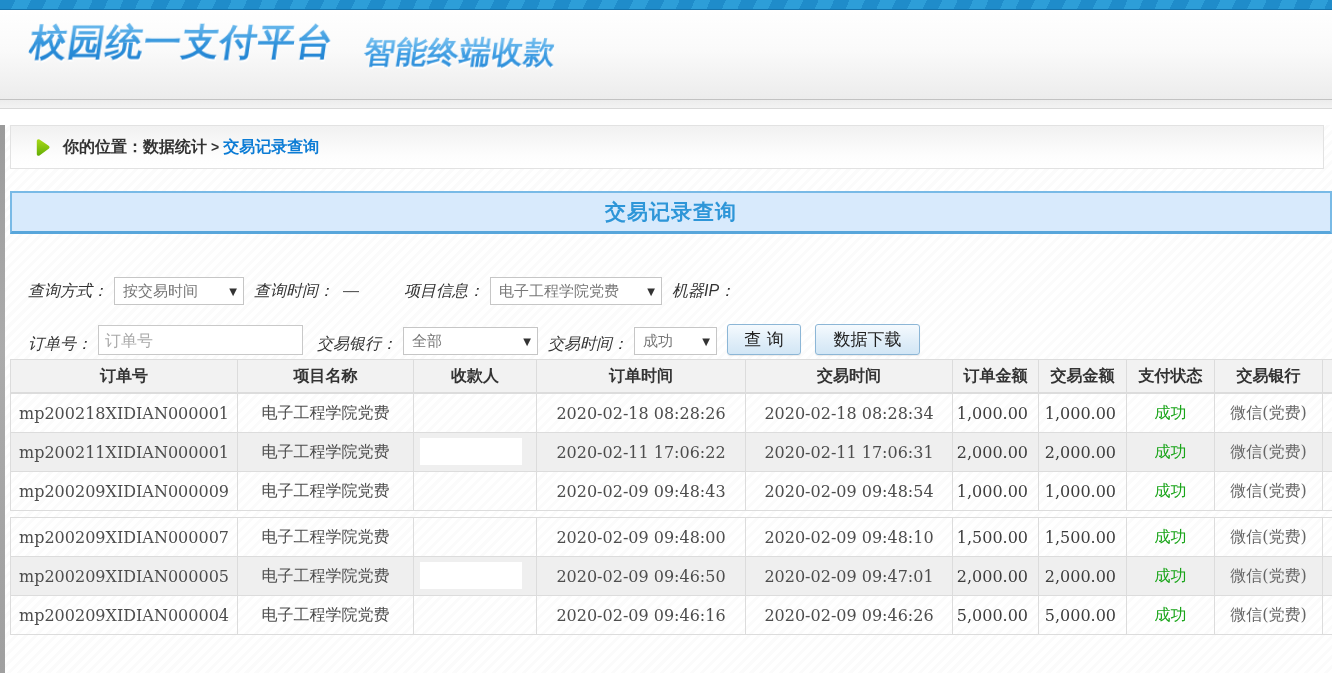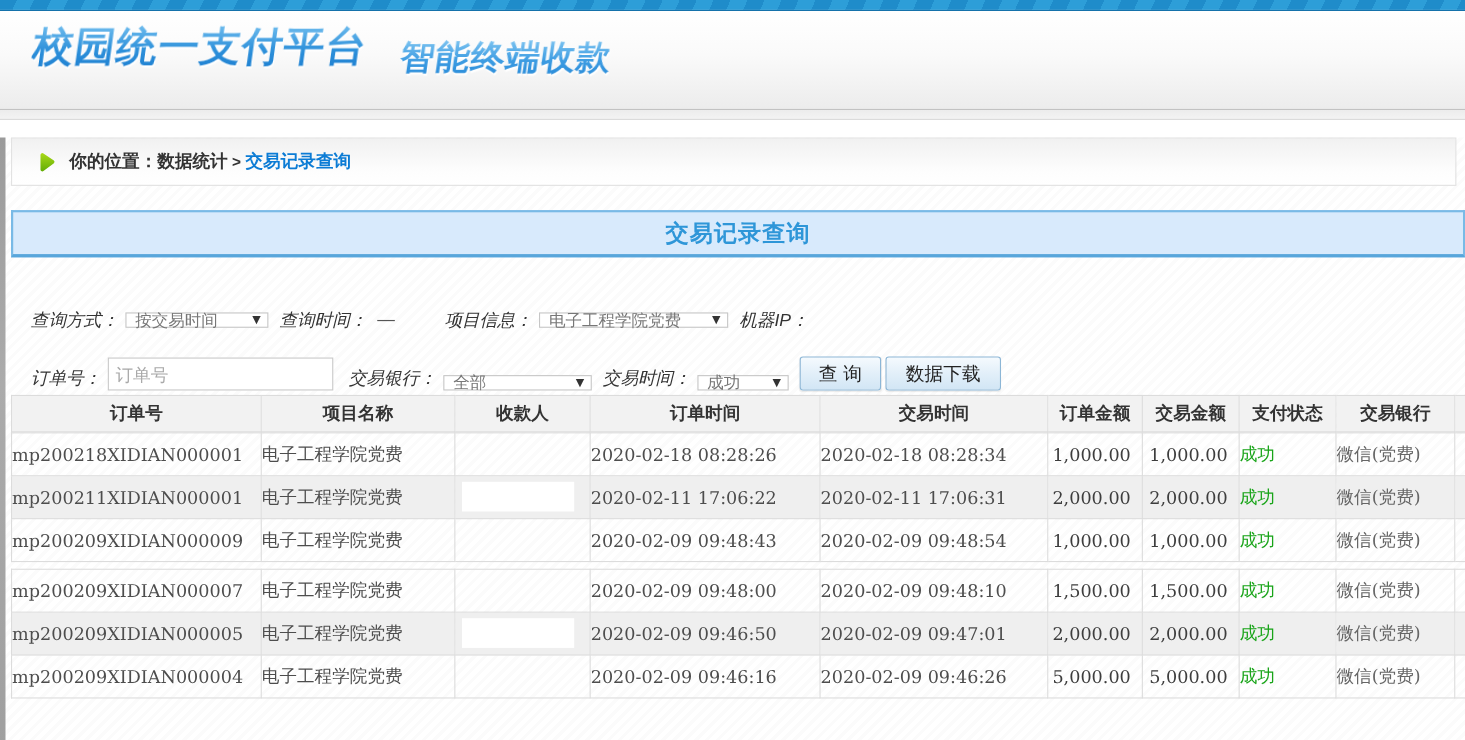--- a/index.html
+++ b/index.html
@@ -48,41 +48,41 @@
     background:#d8eafc; border:2px solid #79bae6; border-bottom:3px solid #58a6db;
     display:flex; align-items:center; justify-content:center; }
   .title-bar span { font-size:21px; font-weight:bold; color:#2e96d8; letter-spacing:1px; }
 
   
   .filters { margin:31px 0 0 10px; width:1322px; padding:2px 0; }
   .frow { display:flex; align-items:center; padding-left:8px; }
   .frow1 { height:48px; }
   .frow2 { height:40px;align-items:flex-end; }
   .flabel { font-size:16px; color:#333; margin:0 6px 0 10px; white-space:nowrap;font-style:italic; }
-  .sel { background:#fff; border:1px solid #c6c6c6; height:14px; display:flex;
+  .sel { background:#fff; border:1px solid #c6c6c6; height:28px; display:flex;
     align-items:center; justify-content:space-between; padding:0 6px 0 8px;
     font-family:"DejaVu Serif", serif; font-size:15px; color:#777; cursor:pointer; }
   .sel .arrow { font-size:10px; color:#333; margin-left:6px; }
   .tin { background:#fff; border:1px solid #c9c9c9; height:30px; padding:0 6px;
     font-family:"DejaVu Serif", serif; font-size:16px; color:#555; }
   .tin::placeholder { color:#a9a9a9; }
   .dash { font-size:16px; color:#555; margin:0 3px; }
   .btn { height:31px; border:1px solid #8cb6d6; border-radius:3px;
     background:linear-gradient(180deg,#f5fafe 0%,#e2eff9 50%,#d2e6f5 100%);
     font-family:"DejaVu Serif", serif; font-size:17px; color:#222; cursor:pointer;
     padding:0 14px; box-shadow:0 1px 1px rgba(0,0,0,.08); }
 
   
   .tbl-zone { margin:2px 0 0 10px; }
   table { border-collapse:collapse; table-layout:fixed; width:1352px;
     font-family:"DejaVu Serif", serif; }
   th, td { border:1px solid #dcdcdc; overflow:hidden; white-space:nowrap; }
   thead th { height:33px; background:#f2f2f2; font-family:"Liberation Sans", sans-serif;
     font-size:16px; font-weight:bold; color:#333; text-align:center; }
-  td { height:39px; font-size:16px; color:#4d4d4d; }
+  td { height:39px; font-size:16px; color:#4d4d4d; text-align:center; }
   tbody tr:nth-child(even) { background:#efefef; }
   td.amount { text-align:right; padding-right:10px; color:#3d3d3d; }
   td.status-ok { color:#18a418; }
   td.bank { color:#666;margin-left:28px; }
   td.redacted { position:relative; }
   td.redacted::after { content:""; position:absolute; left:6px; right:14px; top:5px; bottom:6px; background:#fff; }
   .tbl-gap { height:6px; }
 </style>
 </head>
 <body>
@@ -147,21 +147,21 @@
       <div class="sel" style="width:135px;">
         <span>全部</span>
         <span class="arrow">▼</span>
       </div>
       <span class="flabel">交易时间：</span>
       <div class="sel" style="width:83px;">
         <span>成功</span>
         <span class="arrow">▼</span>
       </div>
       <button class="btn" style="margin-left:10px; width:74px;">查 询</button>
-      <button class="btn" style="margin-left:4px; width:105px;">数据下载</button>
+      <button class="btn" style="margin-left:14px; width:105px;">数据下载</button>
     </div>
   </div>
 
   <div class="tbl-zone">
     <table>
       <colgroup>
           <col style="width: 227px;">
           <col style="width: 176px;">
           <col style="width: 123px;">
           <col style="width: 209px;">

